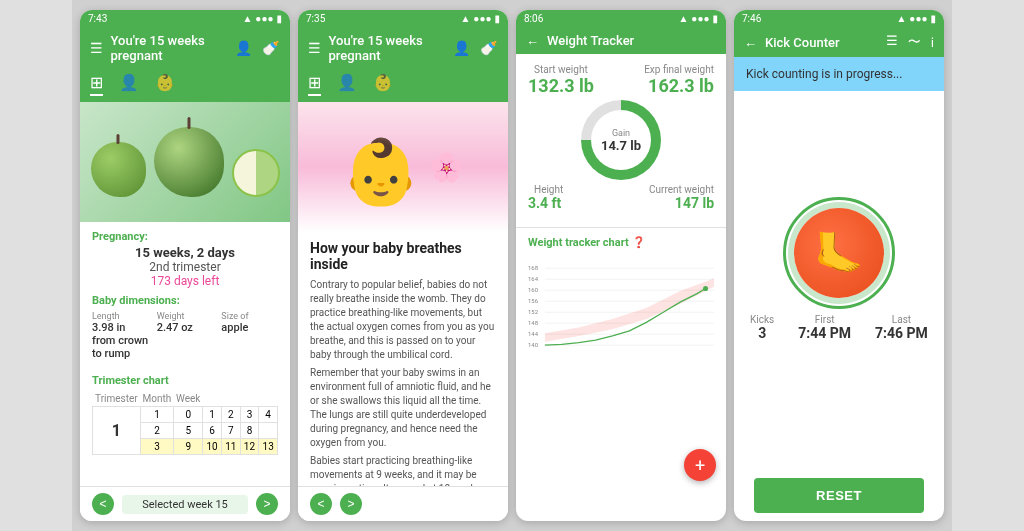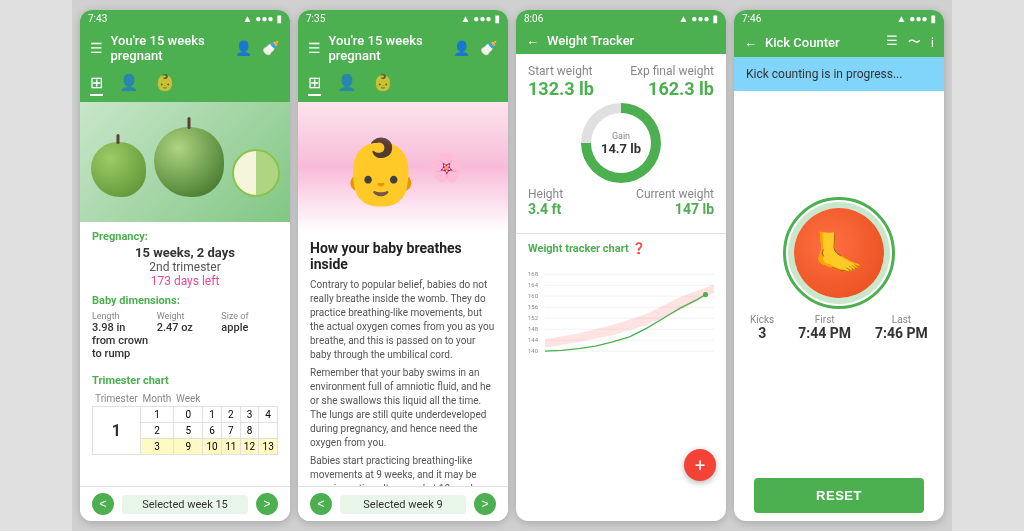--- a/index.html
+++ b/index.html
@@ -153,21 +153,21 @@
       padding: 6px 10px;
       display: flex;
       align-items: center;
       gap: 8px;
       font-size: 13px;
       font-weight: 500;
     }
     .wt-content { padding: 10px 12px; }
     .wt-row { display: flex; justify-content: space-between; margin-bottom: 4px; }
     .wt-field { flex: 1; }
-    .wt-field-label { font-size: 12px; color: #888; }
+    .wt-field-label { font-size: 10px; color: #888; margin-left: 6px; }
     .wt-field-val { font-size: 18px; font-weight: bold; color: #4CAF50; }
     .wt-field-val.right { text-align: right; }
     .wt-gauge {
       width: 100%;
       display: flex;
       justify-content: center;
       align-items: center;
       margin: 4px 0;
     }
     .gauge-circle {
@@ -414,21 +414,20 @@
       </div>
       <div class="s2-content">
         <div class="s2-title">How your baby breathes inside</div>
         <div class="s2-text">Contrary to popular belief, babies do not really breathe inside the womb. They do practice breathing-like movements, but the actual oxygen comes from you as you breathe, and this is passed on to your baby through the umbilical cord.</div>
         <div class="s2-text">Remember that your baby swims in an environment full of amniotic fluid, and he or she swallows this liquid all the time. The lungs are still quite underdeveloped during pregnancy, and hence need the oxygen from you.</div>
         <div class="s2-text">Babies start practicing breathing-like movements at 9 weeks, and it may be seen in routine ultrasound at 10 weeks. This fascinating milestone prepares the lungs for the first breath of life at the time when the baby is born!</div>
       </div>
     </div>
     <div class="bottom-nav">
       <button class="nav-arrow">&lt;</button>
-      <span class="nav-week-label">Selected week 9</span>
       <button class="nav-arrow">&gt;</button>
     </div>
   </div>
 
   <div class="phone-screen" style="position:relative;">
     <div class="status-bar">
       <span>8:06</span>
       <div class="status-icons">
         <span>▲</span>
         <span>●●●</span>

